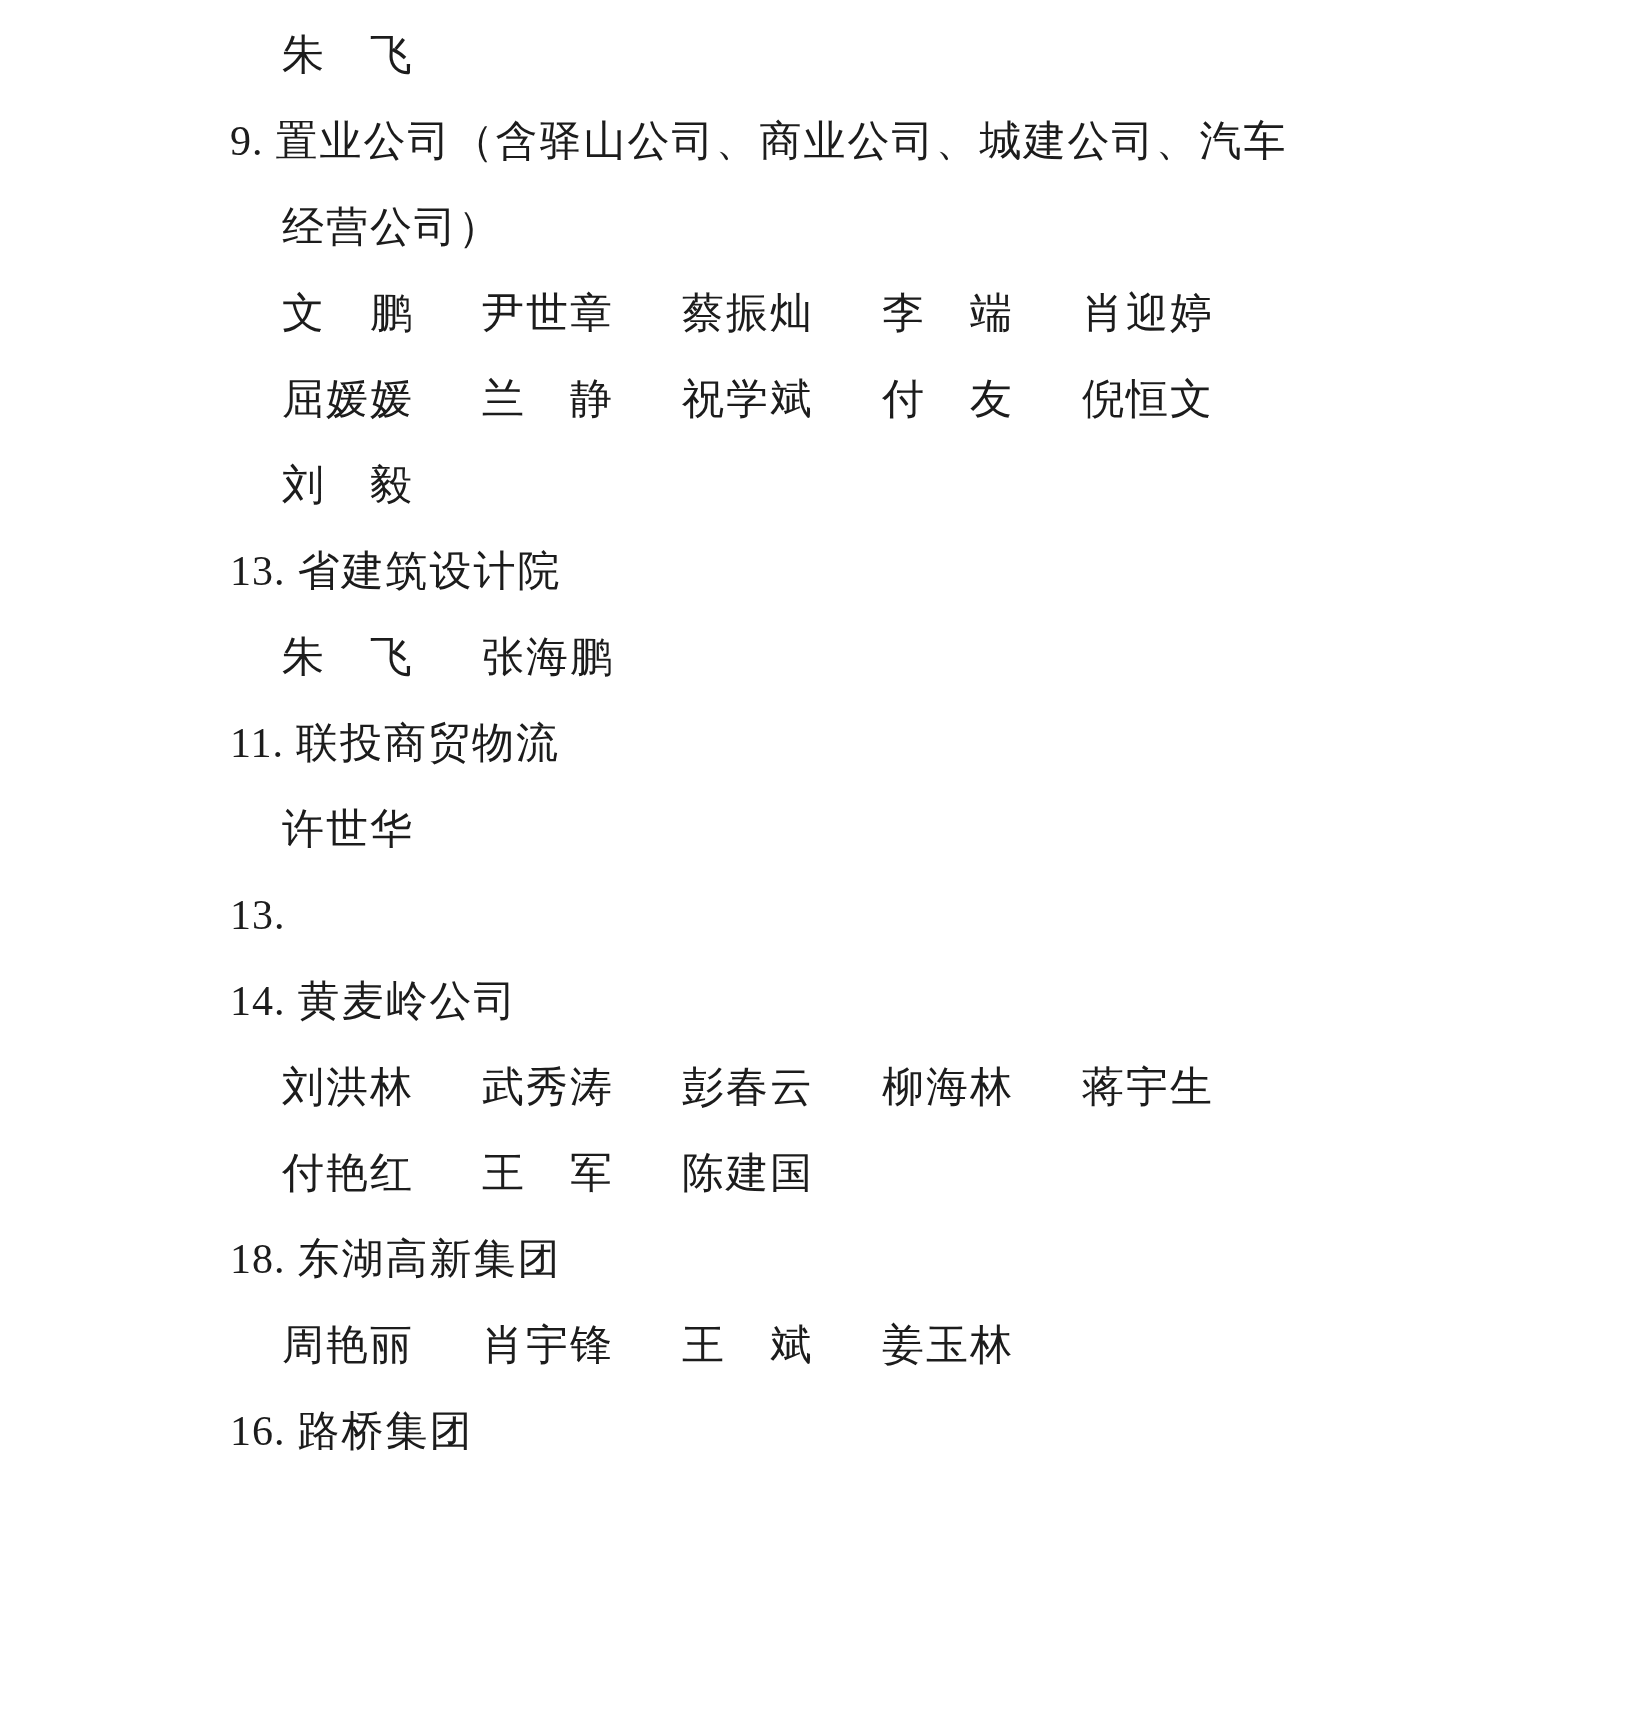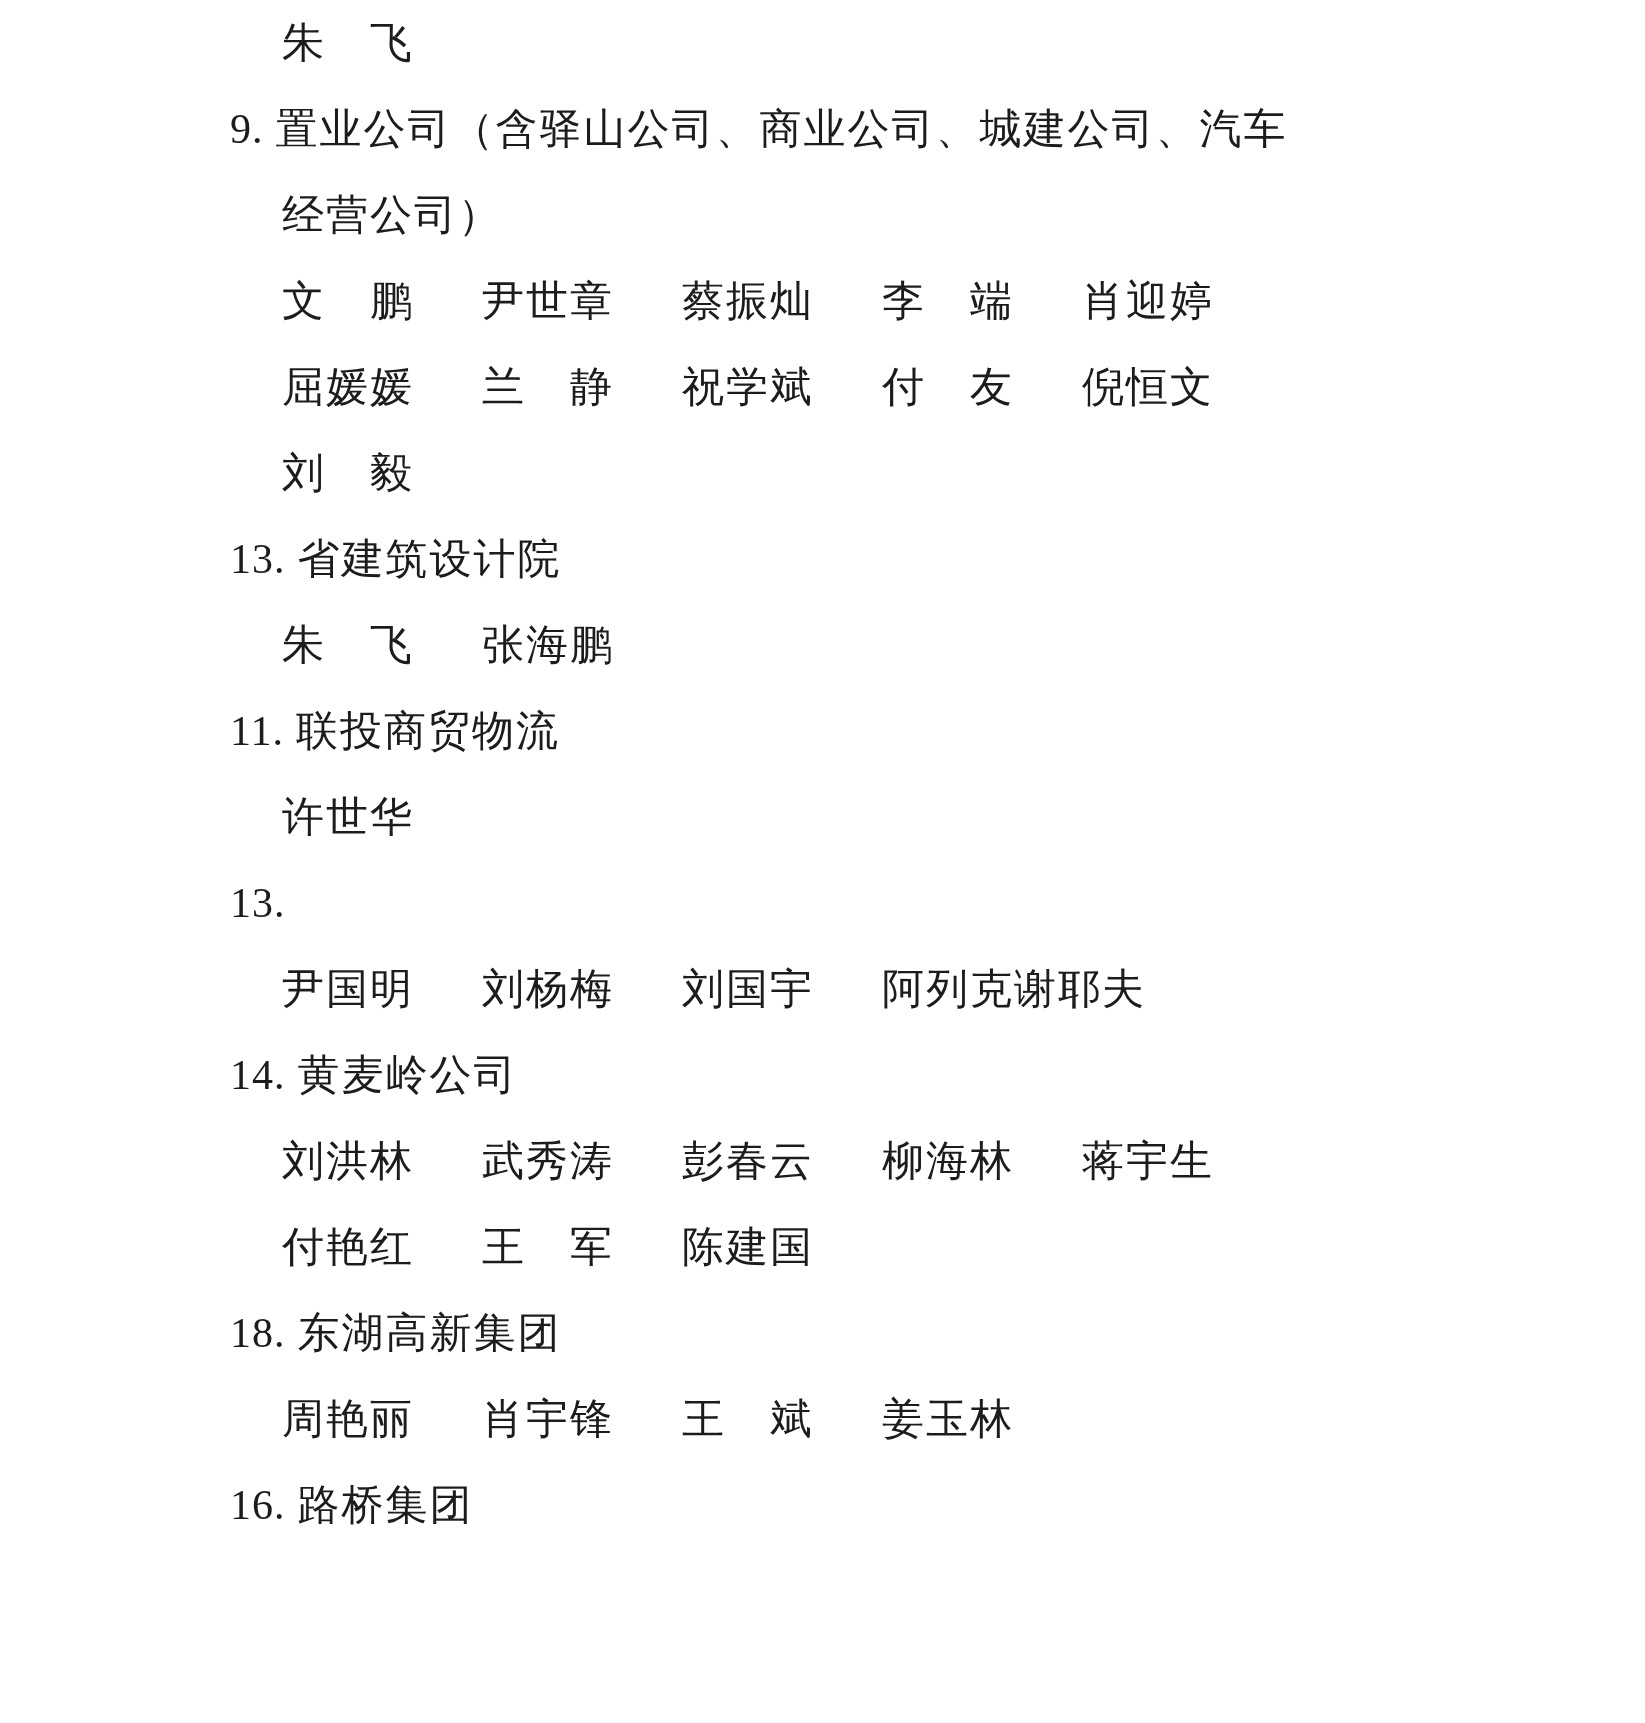--- a/index.html
+++ b/index.html
@@ -10,21 +10,21 @@
   .page {
     position: relative;
     width: 1645px;
     height: 1723px;
     background: #ffffff;
     overflow: hidden;
     font-family: "Liberation Serif", "DejaVu Serif", serif;
     color: #1c1c1c;
   }
   .content {
-    padding-top: 0;
+    padding-top: 12px;
   }
   .line {
     height: 86px;
     display: flex;
     align-items: center;
     font-size: 42px;
     letter-spacing: 2px;
     white-space: pre;
     line-height: 1;
   }
@@ -59,21 +59,20 @@
         <div class="line num-line"><span class="num">9.</span><span>置业公司（含驿山公司、商业公司、城建公司、汽车</span></div>
         <div class="line indent"><span>经营公司）</span></div>
         <div class="line indent names"><span>文　鹏</span><span>尹世章</span><span>蔡振灿</span><span>李　端</span><span>肖迎婷</span></div>
         <div class="line indent names"><span>屈媛媛</span><span>兰　静</span><span>祝学斌</span><span>付　友</span><span>倪恒文</span></div>
         <div class="line indent names"><span>刘　毅</span></div>
         <div class="line num-line"><span class="num">13.</span><span>省建筑设计院</span></div>
         <div class="line indent names"><span>朱　飞</span><span>张海鹏</span></div>
         <div class="line num-line"><span class="num">11.</span><span>联投商贸物流</span></div>
         <div class="line indent names"><span>许世华</span></div>
         <div class="line num-line"><span class="num">13.</span></div>
-        <div class="line indent names"><span>尹国明</span><span>刘杨梅</span><span>刘国宇</span><span>阿列克谢耶夫</span></div>
         <div class="line num-line"><span class="num">14.</span><span>黄麦岭公司</span></div>
         <div class="line indent names"><span>刘洪林</span><span>武秀涛</span><span>彭春云</span><span>柳海林</span><span>蒋宇生</span></div>
         <div class="line indent names"><span>付艳红</span><span>王　军</span><span>陈建国</span></div>
         <div class="line num-line"><span class="num">18.</span><span>东湖高新集团</span></div>
         <div class="line indent names"><span>周艳丽</span><span>肖宇锋</span><span>王　斌</span><span>姜玉林</span></div>
         <div class="line num-line"><span class="num">16.</span><span>路桥集团</span></div>
       </div>
   </div>
 </div>
 

